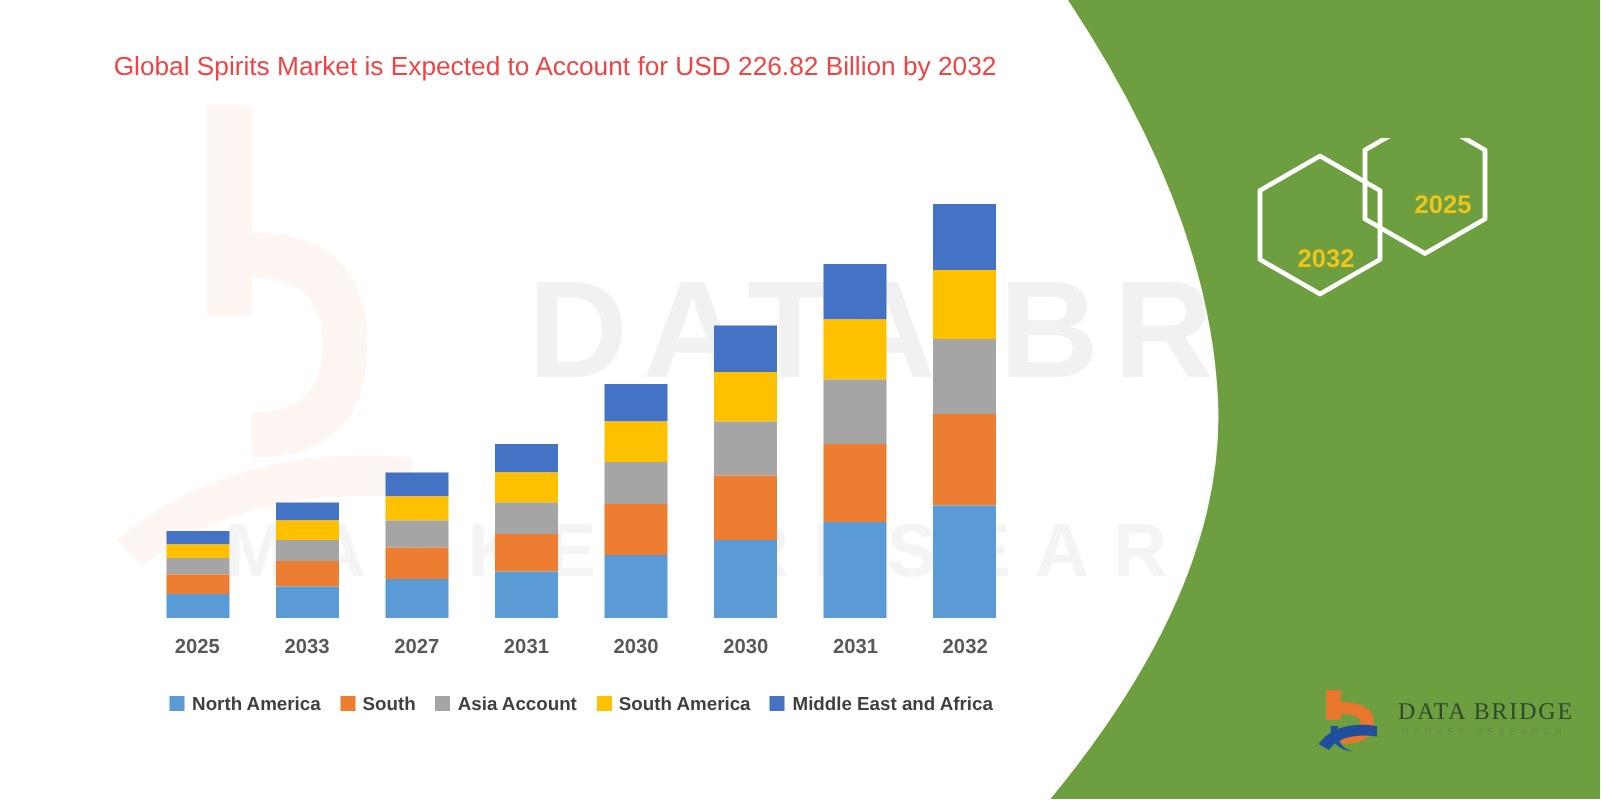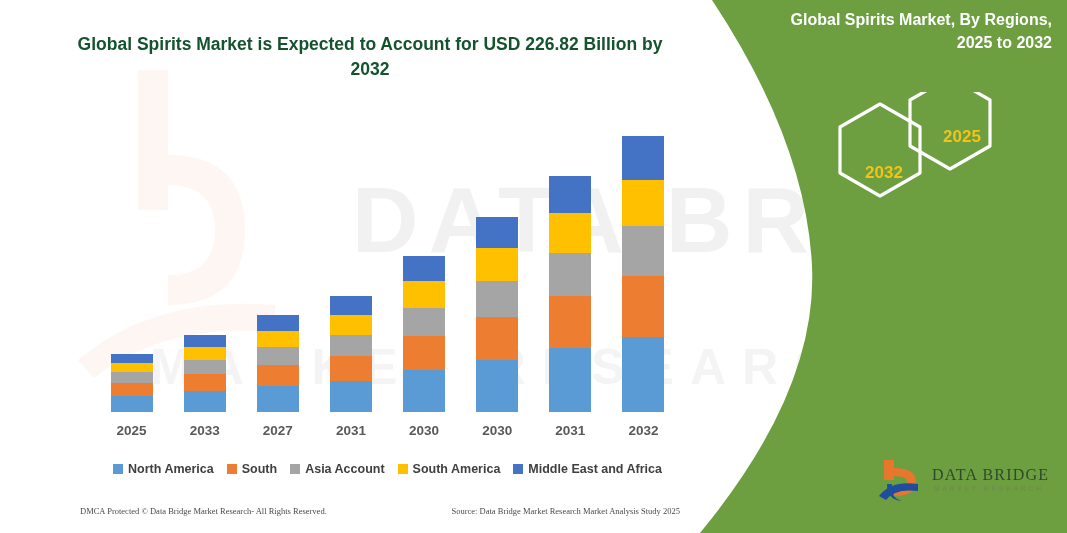--- a/index.html
+++ b/index.html
@@ -29,23 +29,23 @@
   }
   .wm-data{left:352px;top:168px;font-size:92px;letter-spacing:10px;color:#f1f1f1;}
   .wm-market{left:150px;top:338px;font-size:50px;letter-spacing:16px;color:#f4f4f4;}
 
   
   .left-panel{position:absolute;left:0;top:0;width:740px;height:533px;}
 
   .chart-title{
     position:absolute;left:60px;top:32px;width:620px;
     text-align:center;
-    color:#14532d;
+    color:#ef4444;
     font-size:17.5px;
-    font-weight:700;
+    font-weight:400;
     line-height:1.45;
   }
 
   
   .plot{
     position:absolute;left:95px;top:120px;width:585px;height:292px;
   }
   .bars{
     position:absolute;left:0;bottom:0;width:100%;height:100%;
     display:flex;align-items:flex-end;justify-content:space-around;
@@ -239,32 +239,27 @@
         <div class="legend-item">
           <span class="legend-swatch" style="background: rgb(255, 192, 0);"></span>
           <span class="legend-label">South America</span>
         </div>
         <div class="legend-item">
           <span class="legend-swatch" style="background: rgb(68, 114, 196);"></span>
           <span class="legend-label">Middle East and Africa</span>
         </div>
       </div>
 
-    <div class="footer">
-      <span>DMCA Protected © Data Bridge Market Research-  All Rights Reserved.</span>
-      <span>Source: Data Bridge Market Research  Market Analysis Study 2025</span>
-    </div>
   </div>
 
   <svg class="green-panel" viewBox="0 0 1067 533" aria-hidden="true">
     <path d="M712 0 L1067 0 L1067 533 L700 533 Q818 390 812 266 Q806 142 712 0 Z" fill="#6d9e3f"></path>
   </svg>
 
   <div class="green-content">
-    <div class="panel-title">Global Spirits Market, By Regions, 2025 to 2032</div>
 
     <div class="hexes">
       <svg width="327" height="130" viewBox="0 0 327 130" aria-hidden="true">
         <polygon points="100,35 140,12 180,35 180,81 140,104 100,81" fill="none" stroke="#ffffff" stroke-width="3.2" stroke-linejoin="round"></polygon>
         <polygon points="170,8 210,-15 250,8 250,54 210,77 170,54" fill="none" stroke="#ffffff" stroke-width="3.2" stroke-linejoin="round"></polygon>
       </svg>
     </div>
     <div class="hex-label hex-2025-label">2025</div>
     <div class="hex-label hex-2032-label">2032</div>
 

